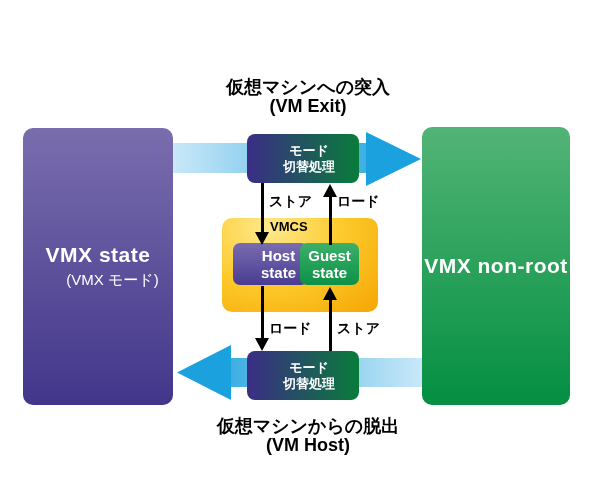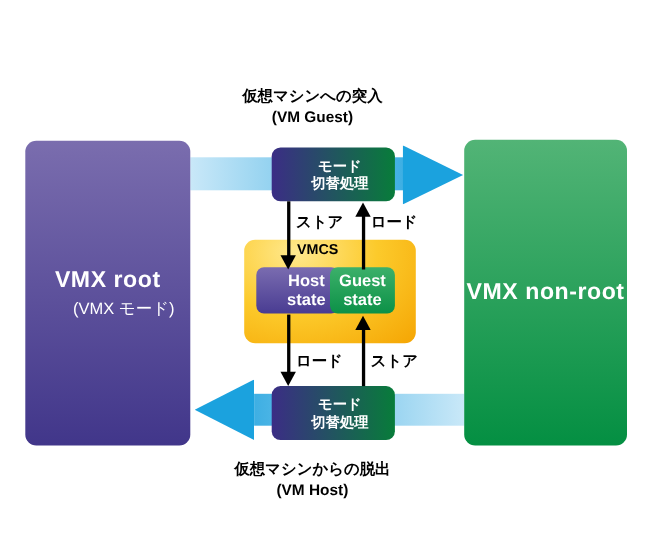--- a/index.html
+++ b/index.html
@@ -7,23 +7,23 @@
     position:relative;
     width:600px;height:500px;
     background:#ffffff;
     font-family:"Liberation Sans","DejaVu Sans",sans-serif;
     overflow:hidden;
   }
   .abs{position:absolute;}
 
   
   .flow-title{
-    left:104px;width:360px;
+    left:128px;width:360px;
     text-align:center;
-    font-size:14px;font-weight:bold;color:#000;
+    font-size:18px;font-weight:bold;color:#000;
     line-height:19px;
   }
   #entry-title{top:78px;}
   #exit-title{top:417px;}
 
   
   .big-box{
     border-radius:10px;
     display:flex;flex-direction:column;
     align-items:center;justify-content:center;
@@ -125,36 +125,36 @@
   #label-load-bottom{left:269px;top:320px;}
   #label-store-bottom{left:337px;top:320px;}
 </style>
 </head>
 <body>
 
 <div id="stage">
 
   <div class="abs flow-title" id="entry-title">
     <div>仮想マシンへの突入</div>
-    <div>(VM Guest)</div>
+    <div>(VM Exit)</div>
   </div>
 
   <div class="abs flow-title" id="exit-title">
     <div>仮想マシンからの脱出</div>
     <div>(VM Host)</div>
   </div>
 
   <div class="abs" id="entry-arrow-body"></div>
   <div class="abs" id="entry-arrow-head"></div>
 
   <div class="abs" id="exit-arrow-body"></div>
   <div class="abs" id="exit-arrow-head"></div>
 
   <div class="abs big-box" id="vmx-root">
-    <div class="t1">VMX root</div>
+    <div class="t1">VMX state</div>
     <div class="t2">(VMX モード)</div>
   </div>
 
   <div class="abs big-box" id="vmx-non-root">
     <div class="t1">VMX non-root</div>
   </div>
 
   <div class="abs" id="vmcs-box"></div>
   <div class="abs" id="vmcs-label">VMCS</div>
 

